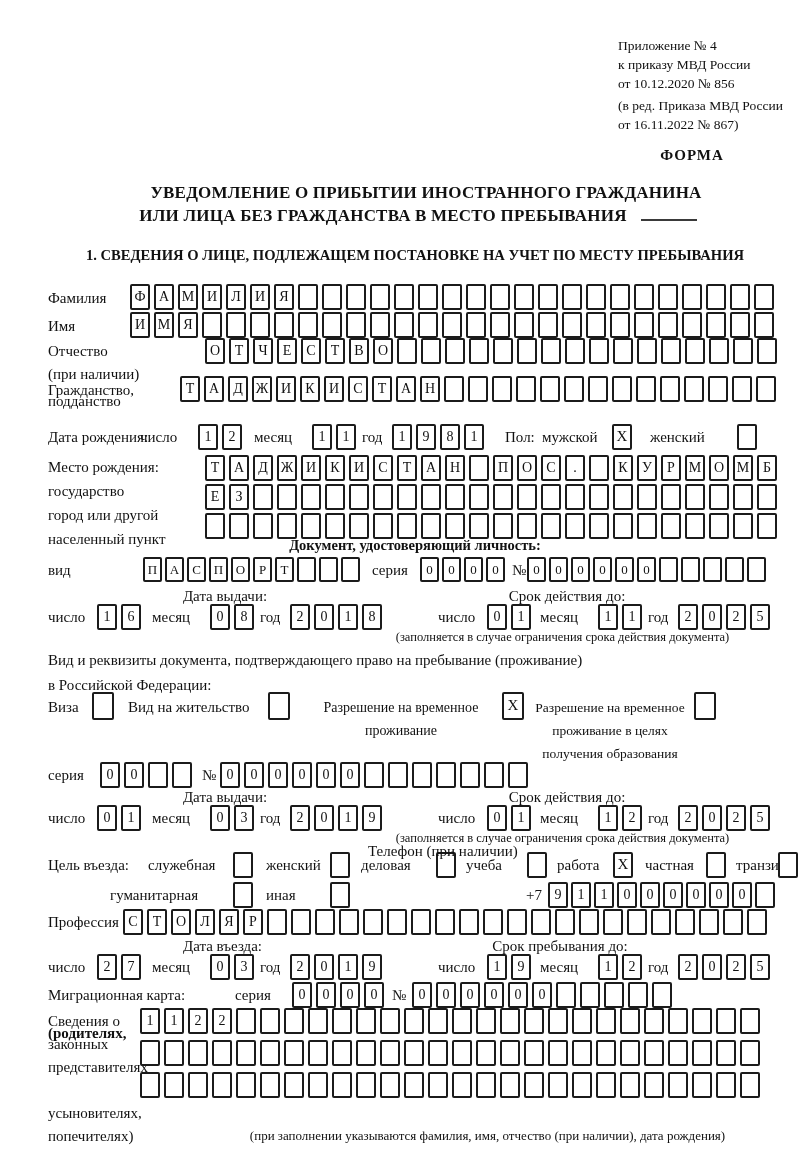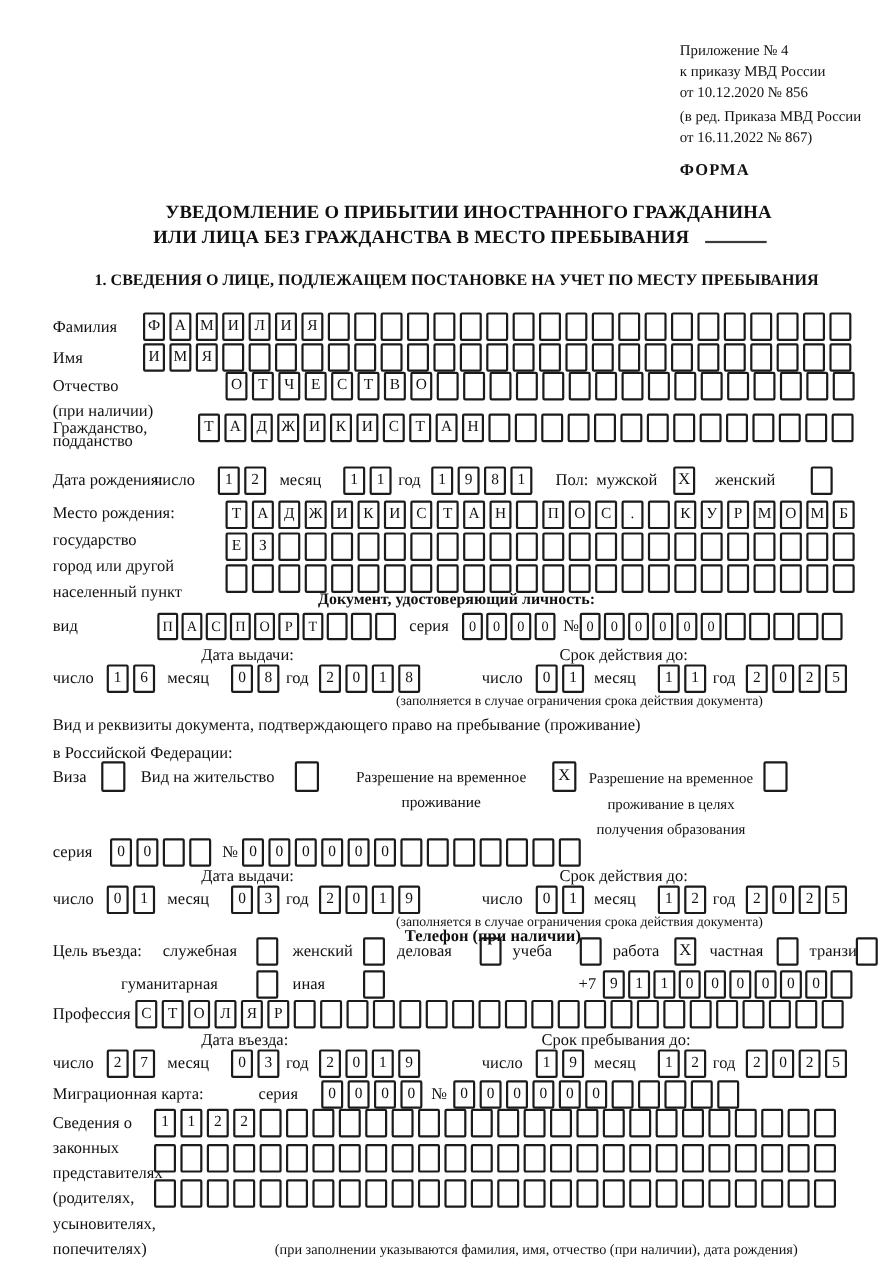--- a/index.html
+++ b/index.html
@@ -3,21 +3,21 @@
 <meta charset="utf-8">
 <style>
   html,body{margin:0;padding:0;background:#ffffff;}
   #page{position:relative;width:800px;height:1163px;background:#fff;overflow:hidden;
         font-family:"Liberation Serif","DejaVu Serif",serif;color:#111;}
   .atom{position:absolute;white-space:nowrap;}
   .lbl{font-size:15px;line-height:18px;}
   .small{font-size:12.5px;}
   .bold{font-weight:bold;}
   .center{text-align:center;}
-  .right{text-align:left;}
+  .right{text-align:center;}
   .boxes{display:flex;gap:4px;}
   .boxes.g3{gap:3px;}
   .cell{box-sizing:border-box;flex:none;width:20px;height:26px;border:2px solid #1b1b1b;
         border-radius:2px;background:#fff;font-size:14px;line-height:21px;text-align:center;}
   .sm .cell{width:19px;height:25px;font-size:13px;}
   .cbox{box-sizing:border-box;display:inline-block;width:20px;height:26px;border:2px solid #1b1b1b;
         border-radius:2px;background:#fff;font-size:15px;line-height:21px;text-align:center;}
   .cbox.big{width:22px;height:28px;line-height:23px;}
   .title{font-size:17px;font-weight:bold;letter-spacing:.2px;line-height:23px;}
   .sect{font-size:14.6px;font-weight:bold;}
@@ -448,21 +448,21 @@
   <span class="cbox atom" style="left:613px;top:852px;">X</span>
   <span class="atom lbl" style="left:645px;top:856px;">частная</span>
   <span class="cbox atom" style="left:706px;top:852px;"></span>
   <span class="atom lbl" style="left:736px;top:856px;">транзит</span>
   <span class="cbox atom" style="left:778px;top:852px;"></span>
 
   <span class="atom lbl" style="left:110px;top:886px;">гуманитарная</span>
   <span class="cbox atom" style="left:233px;top:882px;"></span>
   <span class="atom lbl" style="left:266px;top:886px;">иная</span>
   <span class="cbox atom" style="left:330px;top:882px;"></span>
-  <span class="atom lbl" style="left:368px;top:842px;font-weight:bold;">Телефон (при наличии)</span>
+  <span class="atom lbl" style="left:368px;top:842px;">Телефон (при наличии)</span>
   <span class="atom lbl" style="left:526px;top:886px;">+7</span>
   <span class="atom boxes g3" style="left:548px;top:882px;">
       <span class="cell">9</span>
       <span class="cell">1</span>
       <span class="cell">1</span>
       <span class="cell">0</span>
       <span class="cell">0</span>
       <span class="cell">0</span>
       <span class="cell">0</span>
       <span class="cell">0</span>
@@ -558,21 +558,21 @@
       <span class="cell"></span>
       <span class="cell"></span>
       <span class="cell"></span>
       <span class="cell"></span>
       <span class="cell"></span>
     </span>
 
   <span class="atom lbl" style="left:48px;top:1012px;">Сведения о</span>
   <span class="atom lbl" style="left:48px;top:1035px;">законных</span>
   <span class="atom lbl" style="left:48px;top:1058px;">представителях</span>
-  <span class="atom lbl" style="left:48px;top:1081px;">(родителях,</span>
+  <span class="atom lbl" style="left:48px;top:1024px;font-weight:bold;">(родителях,</span>
   <span class="atom lbl" style="left:48px;top:1104px;">усыновителях,</span>
   <span class="atom lbl" style="left:48px;top:1127px;">попечителях)</span>
   <span class="atom boxes" style="left:140px;top:1008px;">
       <span class="cell">1</span>
       <span class="cell">1</span>
       <span class="cell">2</span>
       <span class="cell">2</span>
       <span class="cell"></span>
       <span class="cell"></span>
       <span class="cell"></span>

